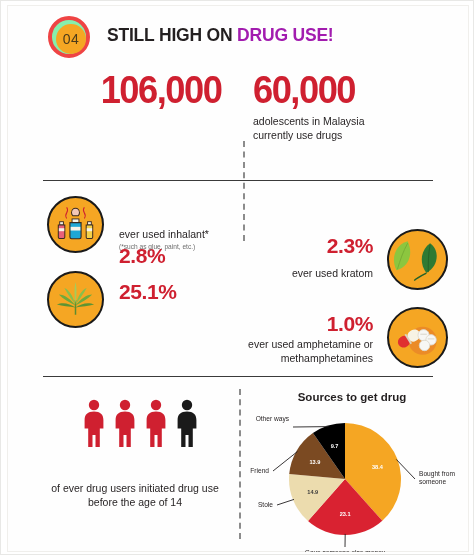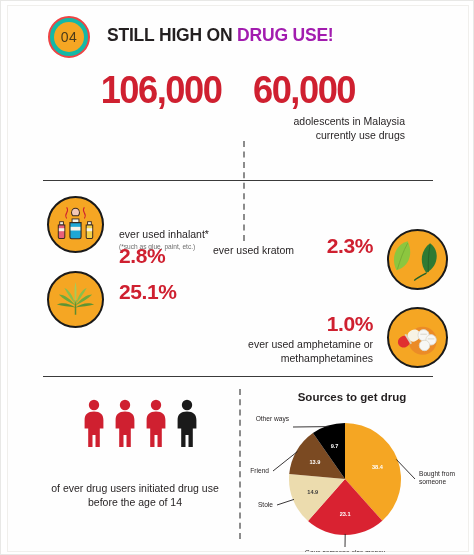--- a/index.html
+++ b/index.html
@@ -32,22 +32,22 @@
   #header {
     position: absolute;
     left: 0; top: 6px;
     width: 462px; height: 50px;
   }
   .badge-outer {
     position: absolute;
     left: 41px; top: 5px;
     width: 42px; height: 42px;
     border-radius: 50%;
-    background: #14b8a6;
-    border: 2px solid #ef4444;
+    background: #86efac;
+    border: 4px solid #ef4444;
     box-sizing: border-box;
   }
   .badge-inner {
     position: absolute;
     left: 4px; top: 4px;
     width: 30px; height: 30px;
     border-radius: 50%;
     background: #f5a623;
     display: flex;
     align-items: center;
@@ -100,21 +100,20 @@
     font-family: "Liberation Sans", sans-serif;
     transform: scaleX(0.93);
     transform-origin: center top;
   }
   #bigcol-right .bignum { transform-origin: left top; }
   .bigcap {
     font-size: 10.5px;
     color: #231f20;
     line-height: 1.32;
     margin-top: 7px;
-    text-align: right;
   }
   #bigcol-left .bigcap { text-align: right; }
   .vdash {
     position: absolute;
     left: 236px; top: 70px;
     width: 0; height: 100px;
     border-left: 2px dashed #8c8c8c;
   }
 
   
@@ -158,21 +157,21 @@
   #pct-inhalant  { left: 112px; top: 28px; margin-top: 30px; }
   #lbl-inhalant  { left: 112px; top: 41px; }
   #note-inhalant { left: 112px; top: 56px; }
   
   #circ-marijuana { left: 40px; top: 84px; width: 57px; height: 57px; }
   #pct-marijuana  { left: 112px; top: 94px; }
   #lbl-marijuana  { left: 112px; top: 119px; }
   
   #circ-kratom { left: 380px; top: 42px; width: 61px; height: 61px; }
   #pct-kratom  { right: 96px; top: 48px; text-align: right; }
-  #lbl-kratom  { right: 96px; top: 57px; width: 160px; }
+  #lbl-kratom  { right: 96px; top: 80px; text-align: right; width: 160px; }
   
   #circ-amph { left: 380px; top: 120px; width: 61px; height: 61px; }
   #pct-amph  { right: 96px; top: 126px; text-align: right; }
   #lbl-amph  { right: 96px; top: 151px; text-align: right; width: 190px; }
 
   
   #bottom {
     position: absolute;
     left: 0; top: 378px;
     width: 462px; height: 169px;

